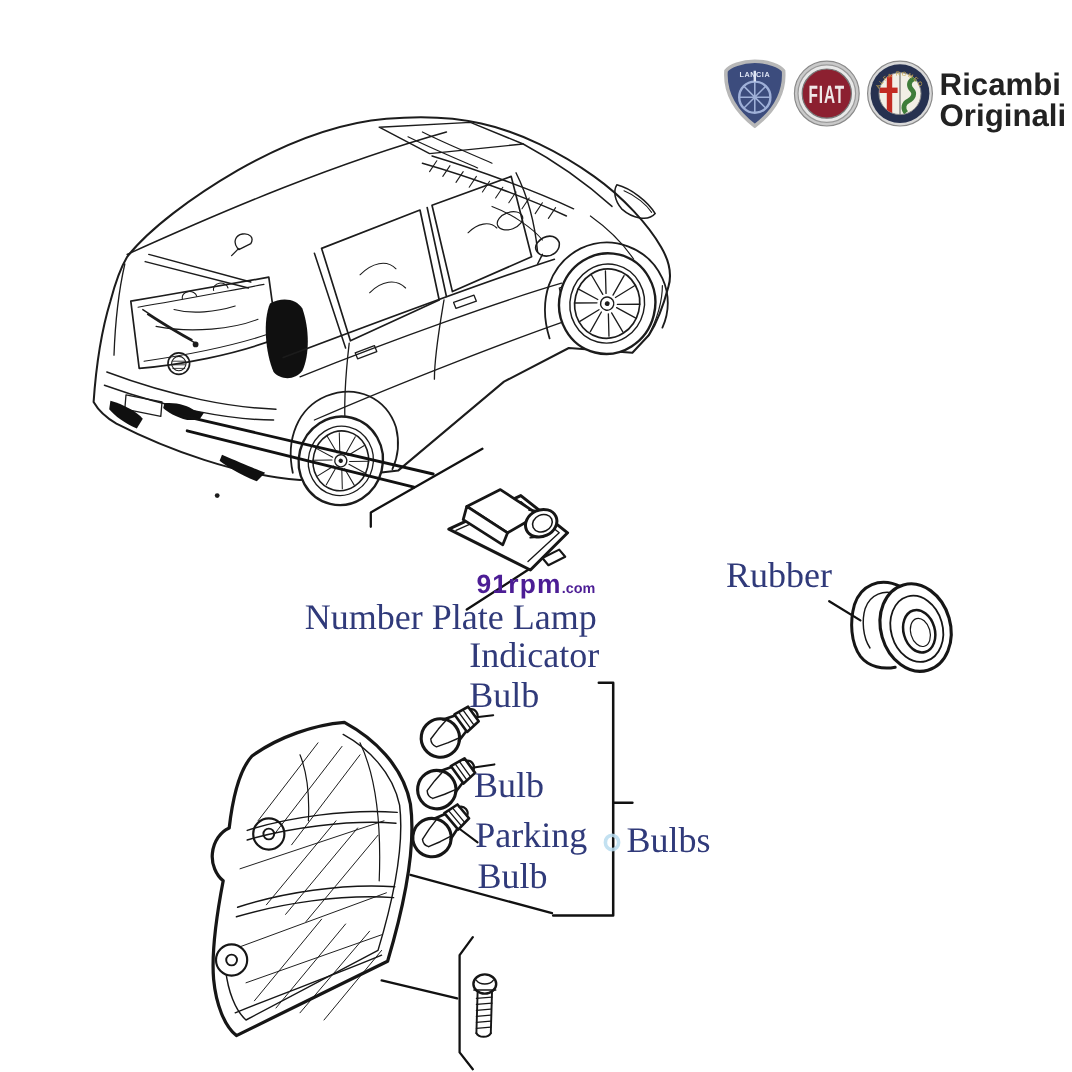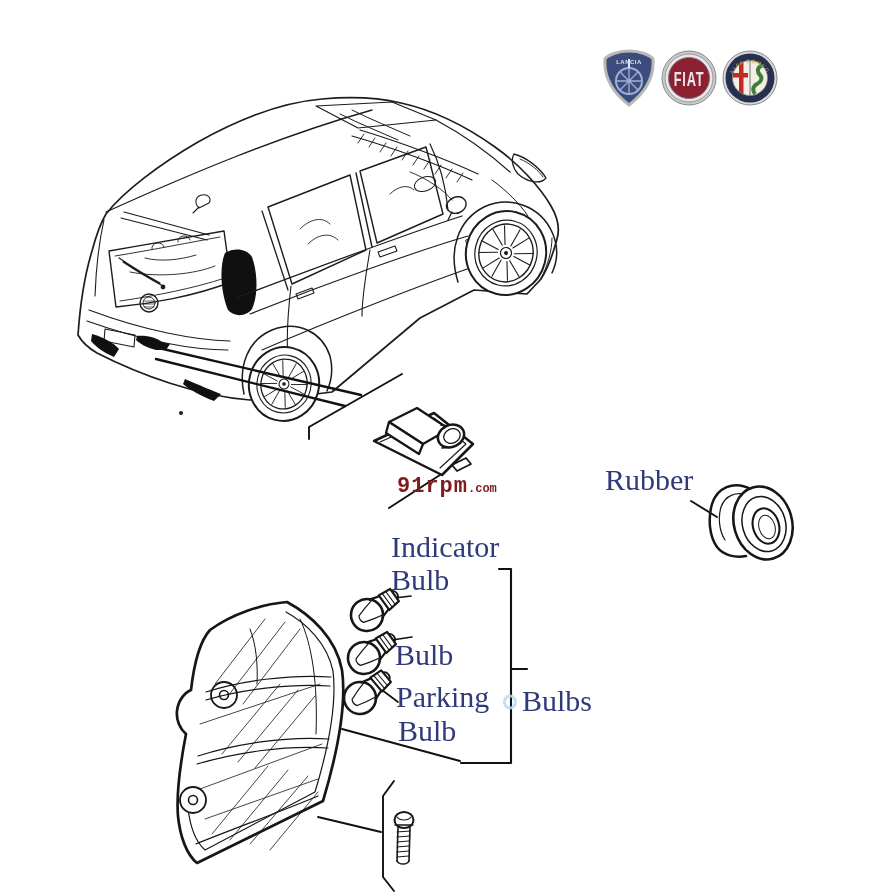--- a/index.html
+++ b/index.html
@@ -5,22 +5,22 @@
   html,body{margin:0;padding:0;background:#fff;}
   .canvas{position:relative;width:893px;height:893px;background:#ffffff;overflow:hidden;
           font-family:"Liberation Sans",sans-serif;margin-top:44px;}
   .art{position:absolute;left:0;top:0;width:893px;height:893px;}
   .lbl{position:absolute;font-family:"Liberation Serif",serif;font-size:30px;
        color:#303a7a;white-space:nowrap;line-height:32px;}
   .brand{position:absolute;left:602px;top:5px;display:flex;align-items:flex-start;gap:5px;}
   .brand svg{display:block;}
   .brand-text{font-family:"Liberation Sans",sans-serif;font-weight:bold;font-size:26px;
               color:#222222;line-height:26px;margin-top:8px;letter-spacing:0px;}
-  .watermark{position:absolute;left:397px;top:430px;color:#7f1d1d;font-weight:bold;
-             font-size:22px;letter-spacing:1px;font-family:Liberation Mono, monospace;}
+  .watermark{position:absolute;left:397px;top:430px;color:#4c1d95;font-weight:bold;
+             font-size:22px;letter-spacing:1px;font-family:Liberation Sans, sans-serif;}
   .watermark .suffix{font-size:12px;letter-spacing:0;}
 </style>
 </head>
 <body>
 
 <div class="canvas">
 
   <svg class="art" viewBox="0 0 893 893" stroke-linecap="round" stroke-linejoin="round">
 
     <defs>
@@ -248,24 +248,29 @@
       <clipPath id="alfaClip2">
           <circle cx="28" cy="29" r="17.5"></circle>
         </clipPath>
       <line x1="28" y1="11.5" x2="28" y2="46.5" stroke="#555555" stroke-width="0.8"></line>
       <path id="alfArc" d="M 9,33 A 19 19 0 0 1 47,33" fill="none"></path>
       <text font-size="5" fill="#c9a84c" font-family="Liberation Sans, sans-serif" letter-spacing="1">
         <textPath href="#alfArc" startOffset="8">ALFA ROMEO</textPath>
       </text>
     </svg>
 
+    <div class="brand-text">
+      <div>Ricambi</div>
+      <div>Originali</div>
+    </div>
   </div>
 
   <div class="watermark"><span>91rpm</span><span class="suffix">.com</span></div>
 
+  <div class="lbl" style="left:254px;top:455px;">Number Plate Lamp</div>
   <div class="lbl" style="left:391px;top:487px;">Indicator</div>
   <div class="lbl" style="left:391px;top:520px;">Bulb</div>
   <div class="lbl" style="left:395px;top:595px;">Bulb</div>
   <div class="lbl" style="left:396px;top:637px;">Parking</div>
   <div class="lbl" style="left:398px;top:671px;">Bulb</div>
   <div class="lbl" style="left:522px;top:641px;text-align:right;">Bulbs</div>
   <div class="lbl" style="left:605px;top:420px;">Rubber</div>
 </div>
 
 </body></html>

